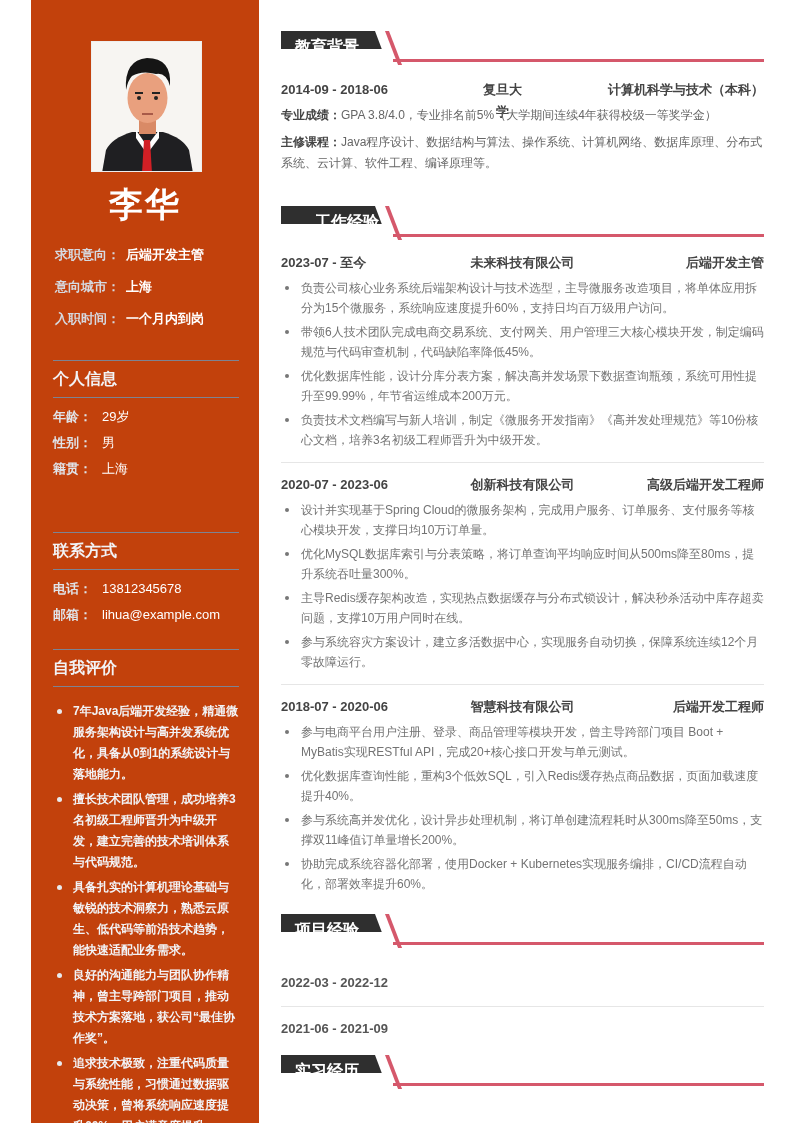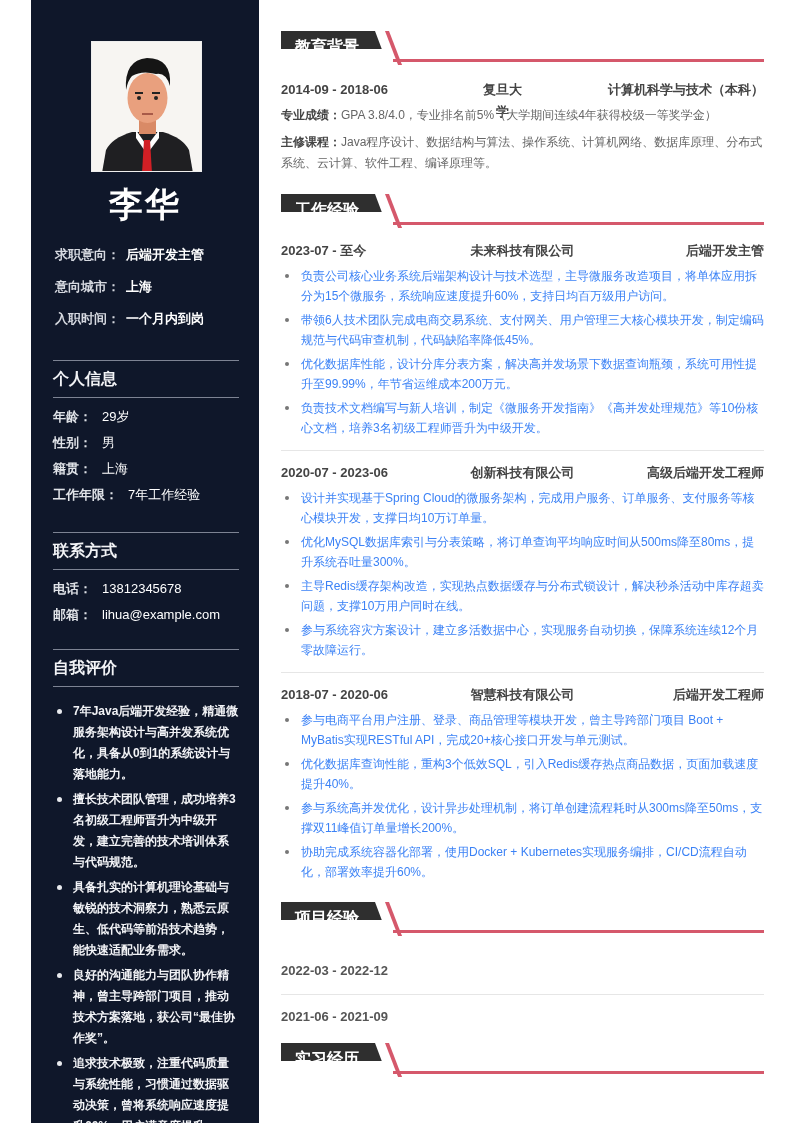--- a/index.html
+++ b/index.html
@@ -1,21 +1,21 @@
 <!DOCTYPE html>
 <html><head>
 <meta charset="utf-8">
 <style>
   * { box-sizing: border-box; margin: 0; padding: 0; }
   html, body { width: 794px; height: 1123px; overflow: hidden; background: #ffffff; }
   body { font-family: "Liberation Sans", "DejaVu Sans", sans-serif; color: #555; position: relative; }
 
   .sidebar {
     position: absolute; left: 31px; top: 0; width: 228px; height: 1123px;
-    background: #0f172a; color: #eceef2; overflow: hidden;
+    background: #c2410c; color: #eceef2; overflow: hidden;
   }
   .photo {
     position: absolute; left: 60px; top: 41px; width: 111px; height: 131px;
     background: #f7f5f2; border: 1px solid #eee; overflow: hidden;
   }
   .name {
     position: absolute; left: 0; top: 182px; width: 228px; text-align: center;
     font-size: 34px; font-weight: bold; color: #ffffff; letter-spacing: 2px;
   }
   .intent { position: absolute; left: 24px; top: 237px; width: 190px; }
@@ -50,21 +50,21 @@
 
   .entry-head { display: flex; justify-content: space-between; font-size: 13px; font-weight: bold; color: #444; height: 22px; line-height: 22px; }
   .entry-head .c1 { width: 160px; }
   .entry-head .c2 { flex: 1; text-align: center; }
   .entry-head .c3 { width: 160px; text-align: right; }
 
   .para { font-size: 12px; line-height: 21px; color: #666; }
   .para b { color: #444; }
 
   .bullets { list-style: none; }
-  .bullets li { position: relative; padding-left: 20px; font-size: 12px; line-height: 20px; color: #3b82f6; margin-bottom: 4px; }
+  .bullets li { position: relative; padding-left: 20px; font-size: 12px; line-height: 20px; color: #737373; margin-bottom: 4px; }
   .bullets li::before { content: ""; position: absolute; left: 4px; top: 8px; width: 4px; height: 4px; border-radius: 50%; background: #777; }
 
   .divider { height: 1px; background: #e6e6e6; }
   .date-only { font-size: 13px; font-weight: bold; color: #555; height: 22px; line-height: 22px; }
 </style>
 </head>
 <body>
 
 <div class="sidebar">
   <div class="photo">
@@ -110,24 +110,20 @@
         <span class="v">29岁</span>
       </div>
     <div class="kv">
         <span class="k">性别：</span>
         <span class="v">男</span>
       </div>
     <div class="kv">
         <span class="k">籍贯：</span>
         <span class="v">上海</span>
       </div>
-    <div class="kv">
-        <span class="k">工作年限：</span>
-        <span class="v">7年工作经验</span>
-      </div>
   </div>
 
   <div class="sb-section" style="top:532px;">
     <div class="hr"></div>
     <div class="title">联系方式</div>
     <div class="hr" style="margin-bottom:6px;"></div>
     <div class="kv">
         <span class="k">电话：</span>
         <span class="v">13812345678</span>
       </div>
@@ -163,21 +159,21 @@
     <span class="c2">复旦大学</span>
     <span class="c3" style="width:200px;">计算机科学与技术（本科）</span>
   </div>
   <div class="para" style="margin-top:4px;">
     <b>专业成绩：</b><span>GPA 3.8/4.0，专业排名前5%（大学期间连续4年获得校级一等奖学金）</span>
   </div>
   <div class="para" style="margin-top:6px;">
     <b>主修课程：</b><span>Java程序设计、数据结构与算法、操作系统、计算机网络、数据库原理、分布式系统、云计算、软件工程、编译原理等。</span>
   </div>
 
-  <div class="sec-head" style="margin-top:20px;">
+  <div class="sec-head" style="margin-top:32px;text-align:center;">
     <div class="label">工作经验</div>
     <div class="slash"></div>
     <div class="line"></div>
   </div>
 
   <div style="margin-top:14px;">
     <div class="entry-head">
       <span class="c1">2023-07 - 至今</span>
       <span class="c2">未来科技有限公司</span>
       <span class="c3">后端开发主管</span>

